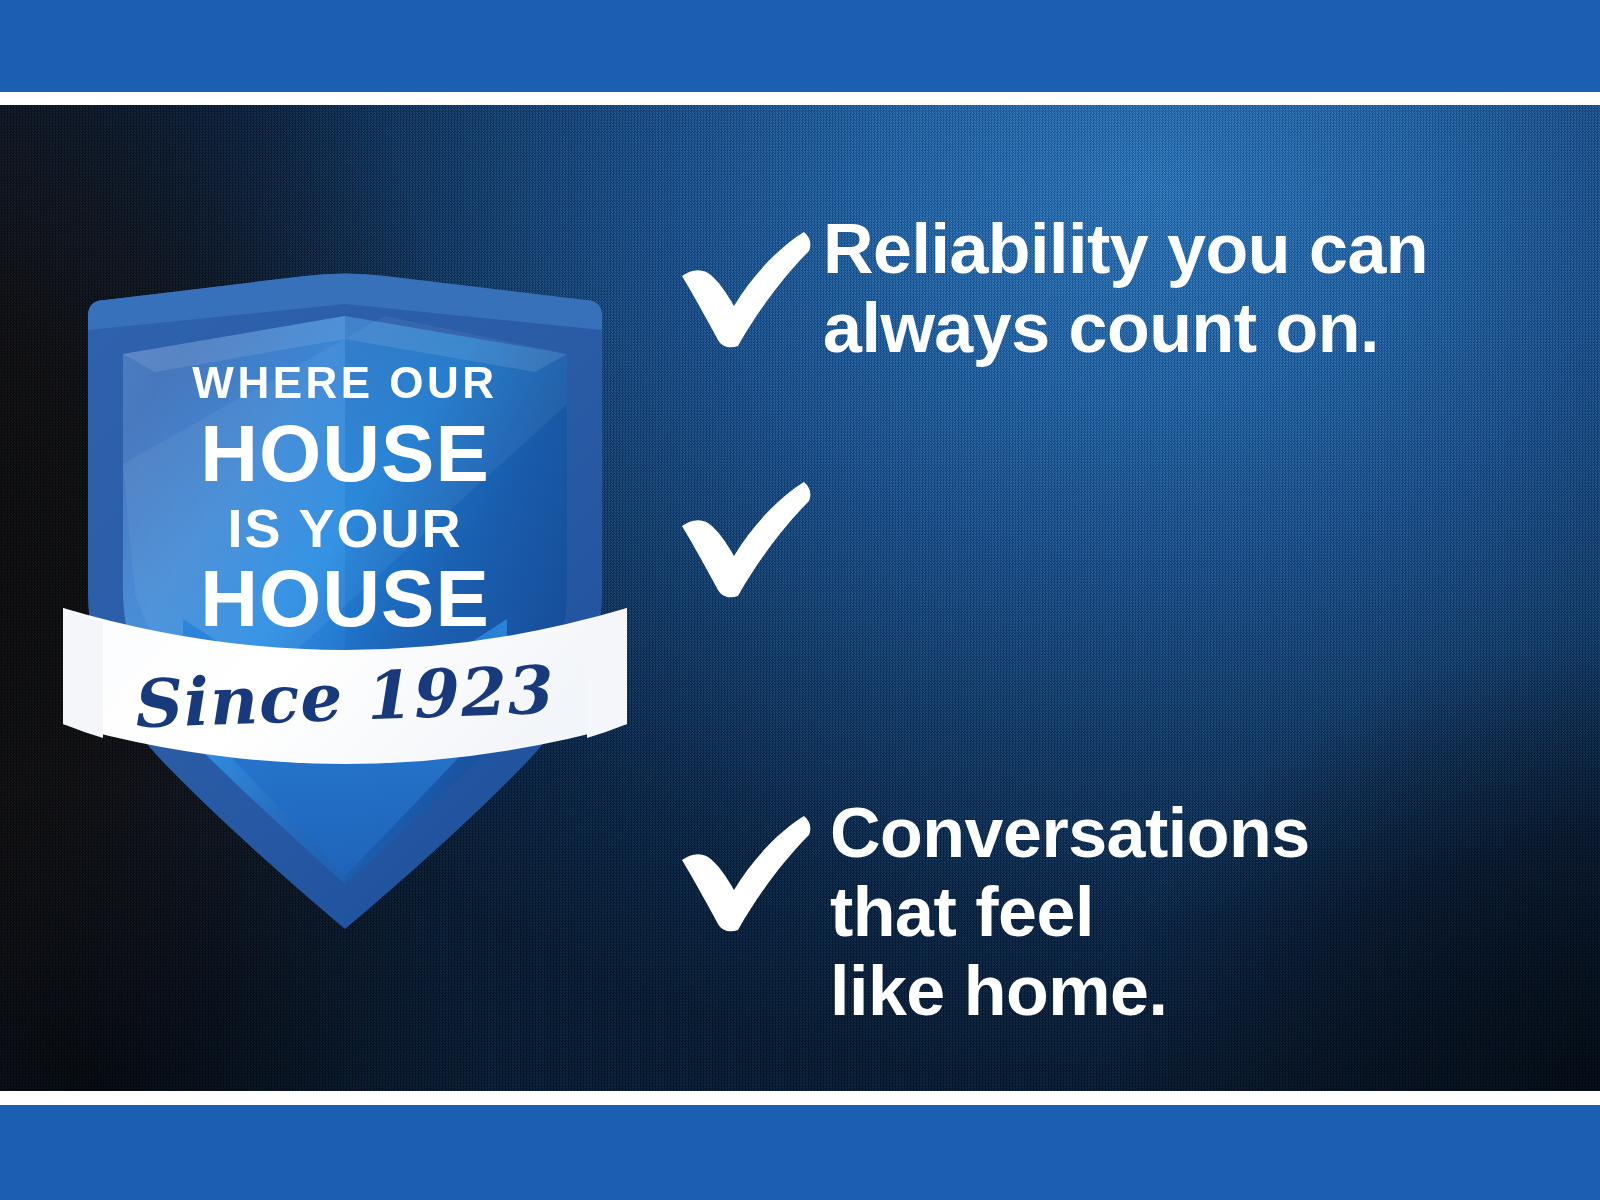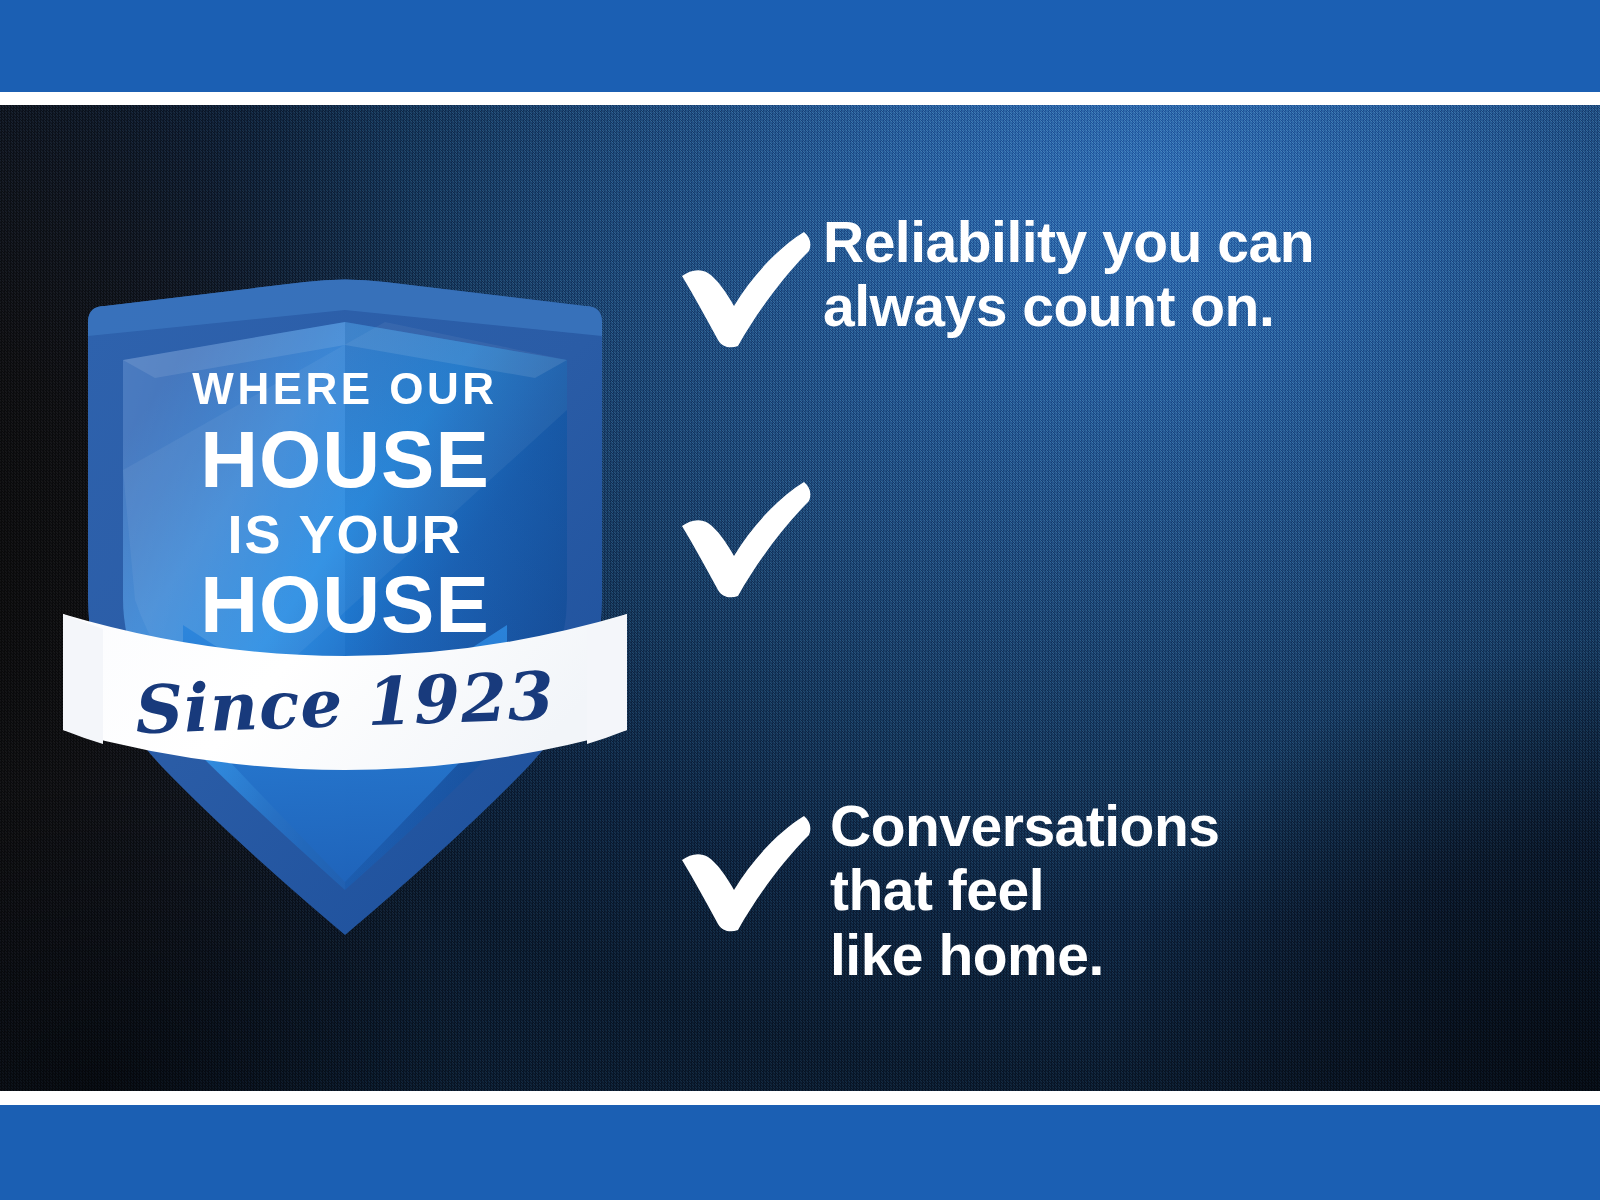--- a/index.html
+++ b/index.html
@@ -91,21 +91,21 @@
     mix-blend-mode: soft-light;
     background-image:
       repeating-conic-gradient(from 45deg at 50% 50%, #fff 0deg 90deg, #000 90deg 180deg);
     background-size: 3px 3px;
   }
 
   
   #emblem {
     position: absolute;
     left: 55px;
-    top: 170px;
+    top: 164px;
     width: 580px;
     height: 700px;
     text-decoration: underline;
   }
   #emblem svg { display: block; width: 580px; height: 700px; overflow: visible; }
 
   .shield-text {
     position: absolute;
     left: 0;
     width: 580px;
@@ -164,21 +164,21 @@
     width: 175px;
     padding-top: 8px;
   }
   .check-wrap svg { display: block; }
 
   .benefit-text {
     flex: 1 1 auto;
     color: #ffffff;
     font-family: "Liberation Sans", sans-serif;
     font-weight: 700;
-    font-size: 57px;
+    font-size: 70px;
     line-height: 1.13;
     letter-spacing: -0.5px;
     white-space: pre-line;
     margin-left: -5px;
   }
   #benefit-0 .benefit-text { margin-left: -12px; }
 </style>
 </head>
 <body>
 

